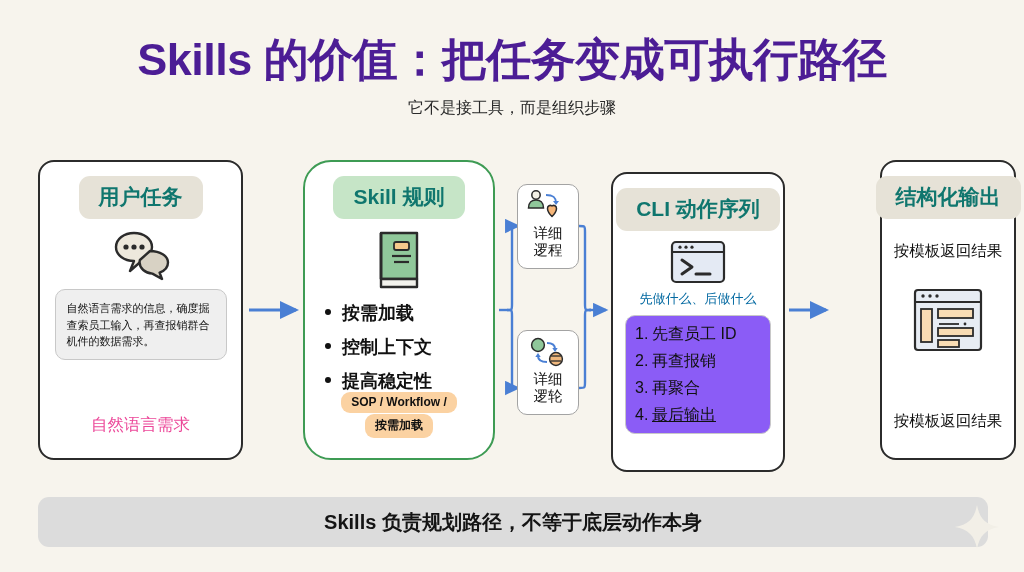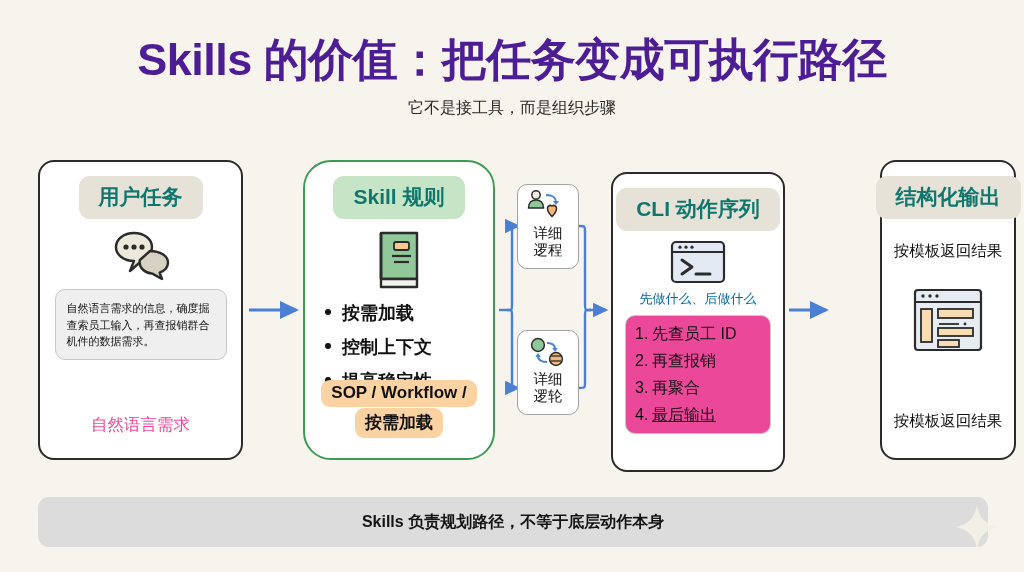--- a/index.html
+++ b/index.html
@@ -72,29 +72,29 @@
     content:""; position:absolute; left:2px; top:8px;
     width:6px; height:6px; border-radius:50%; background:#111;
   }
   .sop {
     position:absolute; bottom:20px; left:0; width:100%;
     display:flex; flex-direction:column; align-items:center; gap:1px;
   }
   .sop span {
     background:#FBD2A2; color:#111;
     border-radius:9px; padding:3px 10px 4px;
-    font-size:17px; font-weight:bold; white-space:nowrap;
+    font-size:12px; font-weight:bold; white-space:nowrap;
   }
 
   
   #card3 { left:611px; top:172px; width:174px; height:300px; }
   .c3desc { margin-top:6px; text-align:center; font-size:13px; line-height:1.38; color:#0369a1; }
   .olbox {
     margin-top:7px; width:146px;
-    background:#ec4899; border:1px solid #C8C8C8; border-radius:10px;
+    background:#8b5cf6; border:1px solid #C8C8C8; border-radius:10px;
     padding:8px 8px 7px 9px;
   }
   .olbox div {
     font-size:16px; color:#111; margin-bottom:6px;
     white-space:nowrap;
   }
   .olbox div:last-child { margin-bottom:0;text-decoration:underline; }
   .olnum { display:inline-block; width:17px; }
 
   
@@ -114,21 +114,21 @@
   .mini-label {
     font-size:14.5px; color:#111; line-height:1.18; text-align:center;
     margin-top:2px;
   }
 
   
   #banner {
     position:absolute; left:38px; top:497px; width:950px; height:50px;
     background:#DCDCDC; border-radius:11px;
     display:flex; align-items:center; justify-content:center;
-    font-size:16px; font-weight:bold; color:#141414;
+    font-size:20px; font-weight:bold; color:#141414;
   }
   #sparkle { position:absolute; left:953px; top:503px; }
 
   svg { display:block; }
   .arrow-layer { position:absolute; left:0; top:0; width:1024px; height:572px; pointer-events:none; }
 </style>
 </head>
 <body>
 
 <div id="stage">

